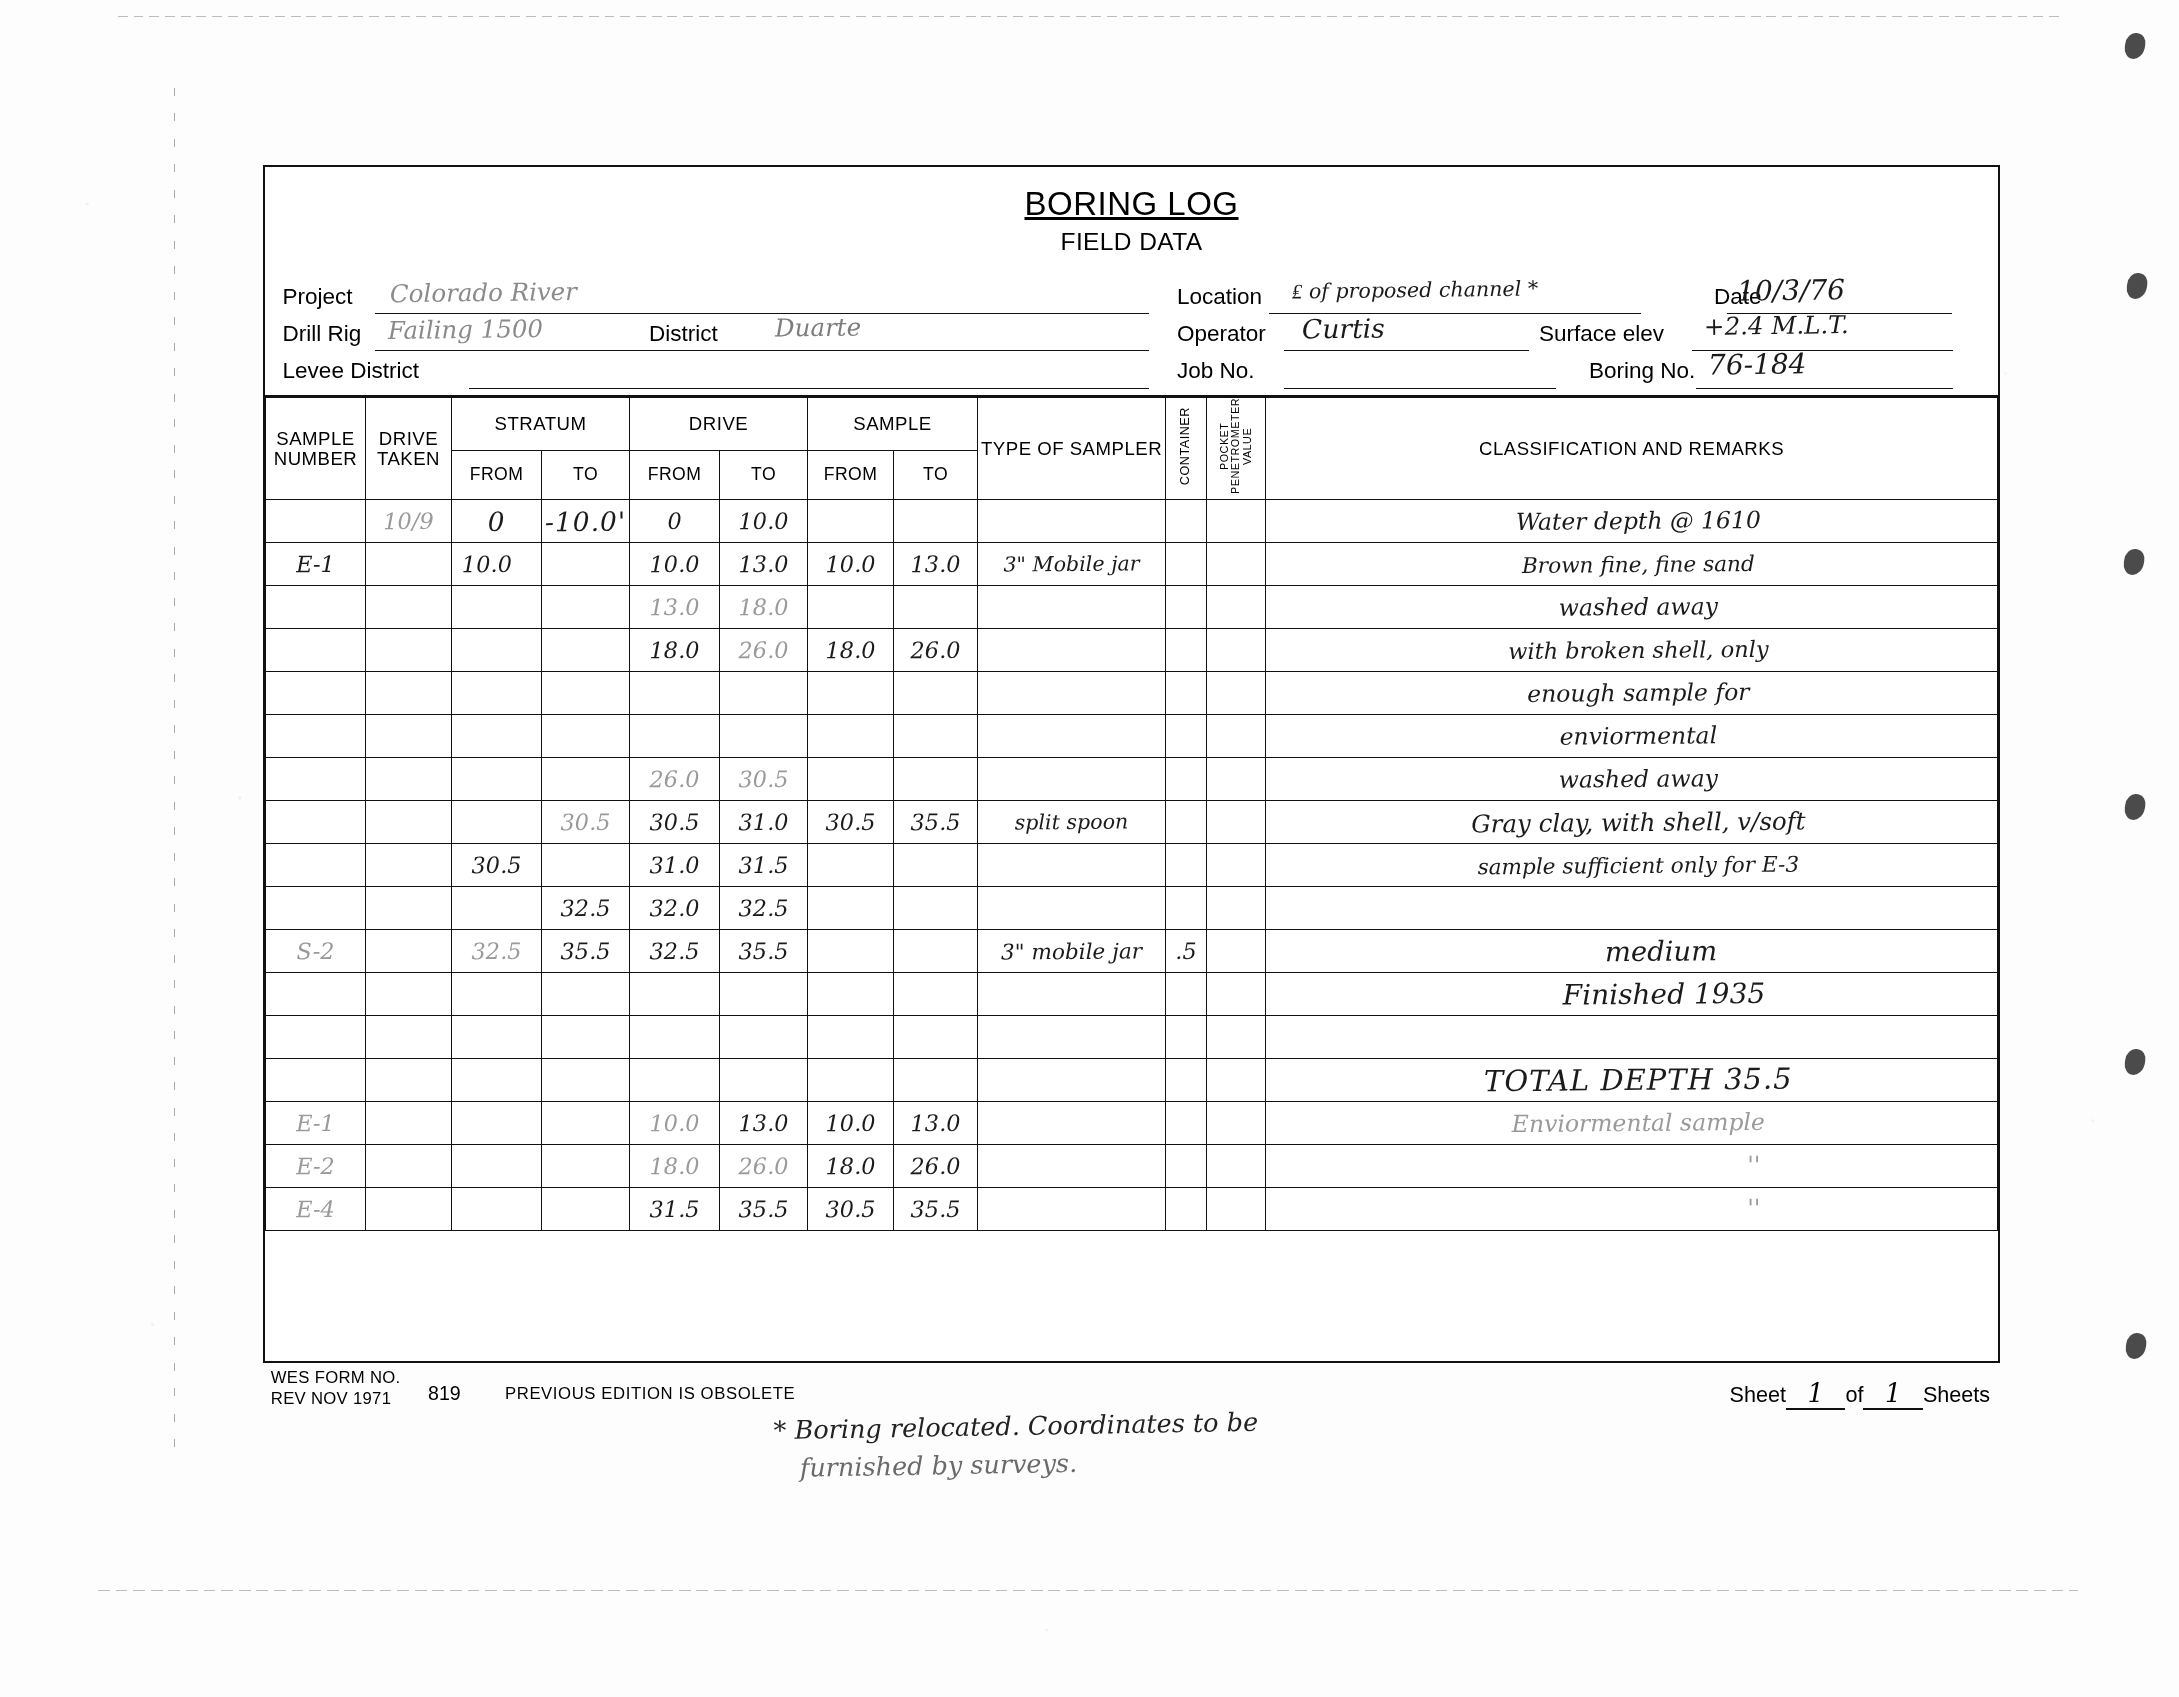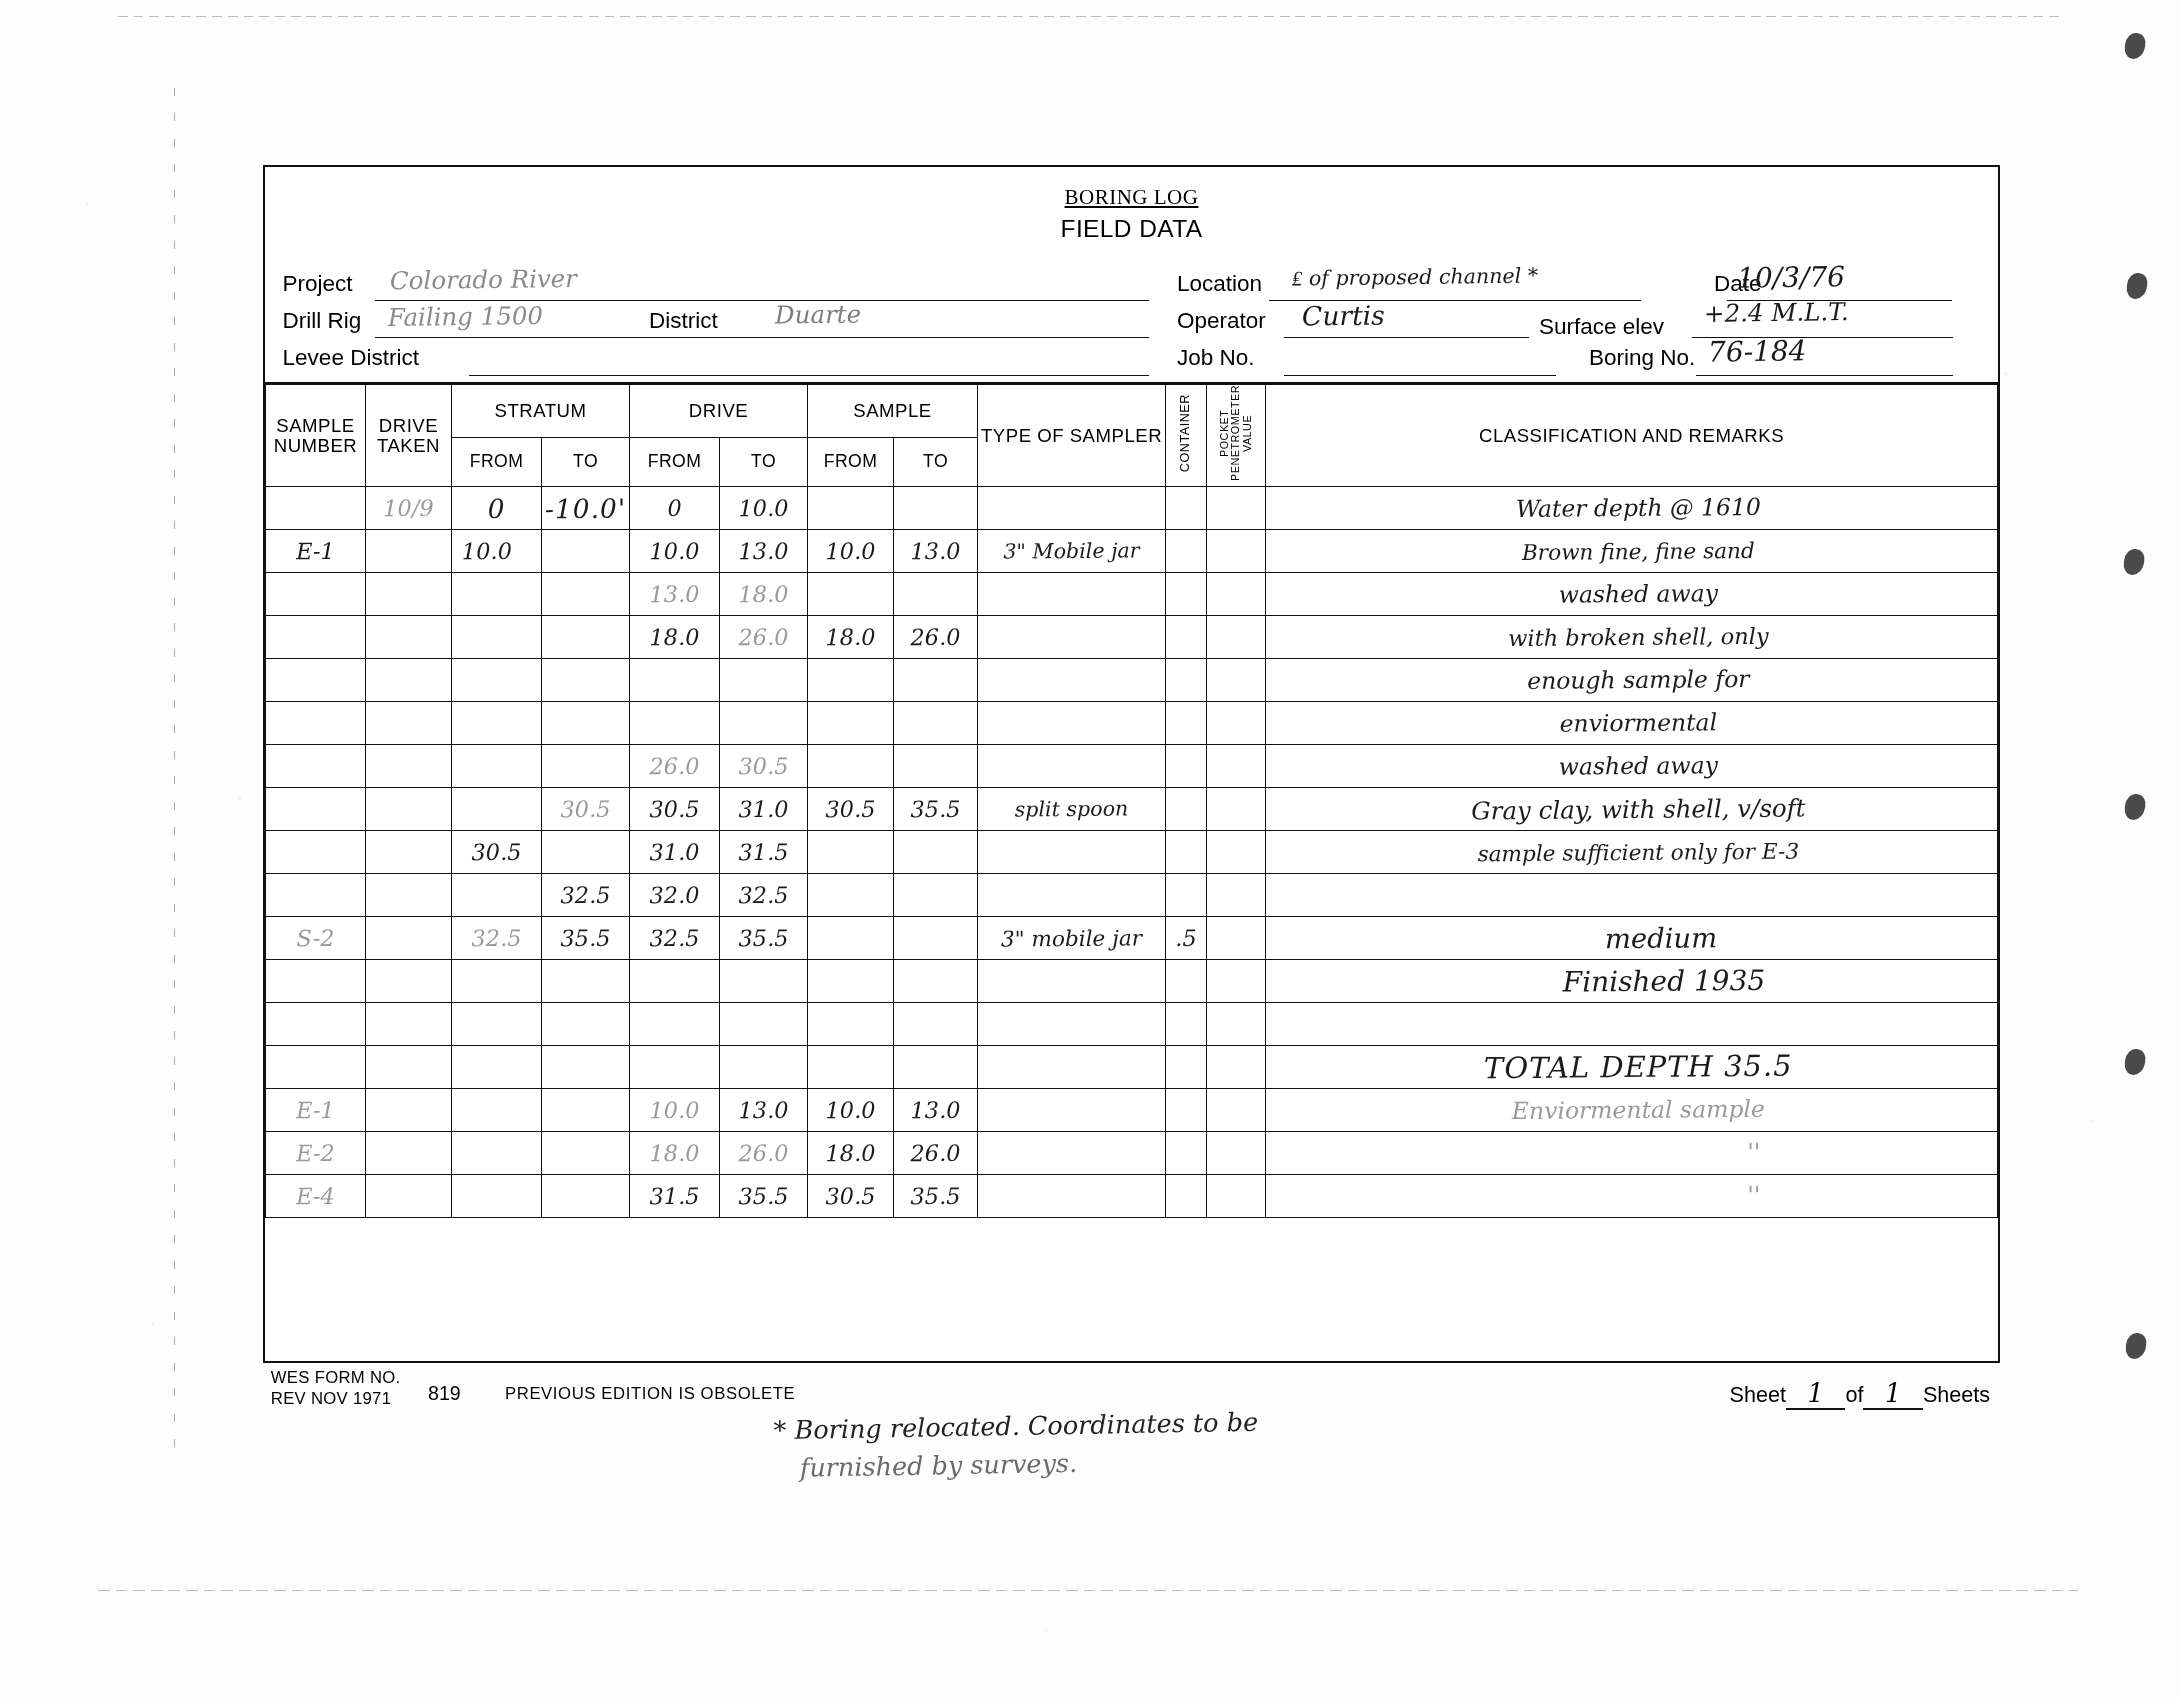--- a/index.html
+++ b/index.html
@@ -49,22 +49,22 @@
     position: absolute;
     left: 263px;
     top: 165px;
     width: 1733px;
     height: 1194px;
     border: 2.9px solid #111;
     background: #fff;
   }
   .title-block { text-align: center; padding-top: 17.6px; }
   .title-main {
-    font-size: 21px; letter-spacing: 0.5px; text-decoration: underline;
-    font-family: Liberation Serif, serif;
+    font-size: 33px; letter-spacing: 0.5px; text-decoration: underline;
+    font-family: Liberation Sans, sans-serif;
   }
   .title-sub { font-size: 24.5px; margin-top: 5.9px; letter-spacing: 0.4px; }
 
   .hdr {
     position: relative;
     height: 125px;
     border-bottom: 2.9px solid #111;
     margin-top: 13.7px;
   }
   .lbl { position: absolute; font-size: 22.5px; }
@@ -193,21 +193,21 @@
     <span class="lbl" style="left:912px; top:13.7px;">Location</span>
     <span class="hw small" style="left:1027px; top:7.8px;">₤ of proposed channel *</span>
     <span class="lbl" style="left:1449px; top:13.7px;">Date</span>
     <span class="hw" style="left:1472px; top:3.9px; font-size:28px;">10/3/76</span>
     <div class="rule" style="left:1004px; top:43px; width:372px;"></div>
     <div class="rule" style="left:1462px; top:43px; width:225px;"></div>
 
     <span class="lbl" style="left:912px; top:51px;">Operator</span>
     <span class="hw" style="left:1037px; top:43px; font-size:26.5px;">Curtis</span>
     <div class="rule" style="left:1019px; top:80px; width:245px;"></div>
-    <span class="lbl" style="left:1274px; top:57px;">Surface elev</span>
+    <span class="lbl" style="left:1274px; top:51px;">Surface elev</span>
     <span class="hw" style="left:1439px; top:41px;">+2.4 M.L.T.</span>
     <div class="rule" style="left:1427px; top:80px; width:261px;"></div>
 
     <span class="lbl" style="left:912px; top:88px;">Job No.</span>
     <span class="hw" style="left:1039px; top:82px;"></span>
     <div class="rule" style="left:1019px; top:118px; width:272px;"></div>
     <span class="lbl" style="left:1324px; top:88px;">Boring No.</span>
     <span class="hw" style="left:1443px; top:78px; font-size:28px;">76-184</span>
     <div class="rule" style="left:1431px; top:118px; width:257px;"></div>
   </div>

